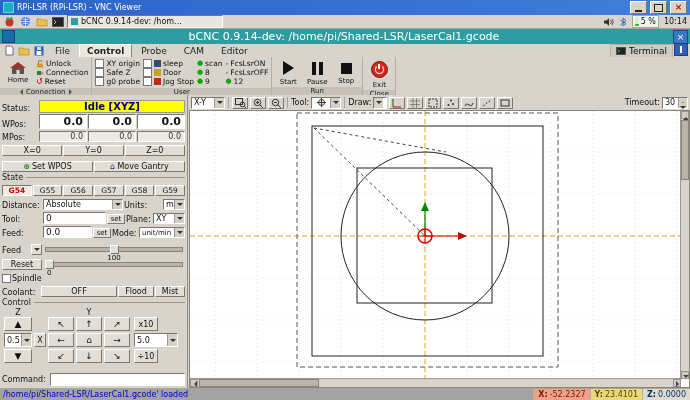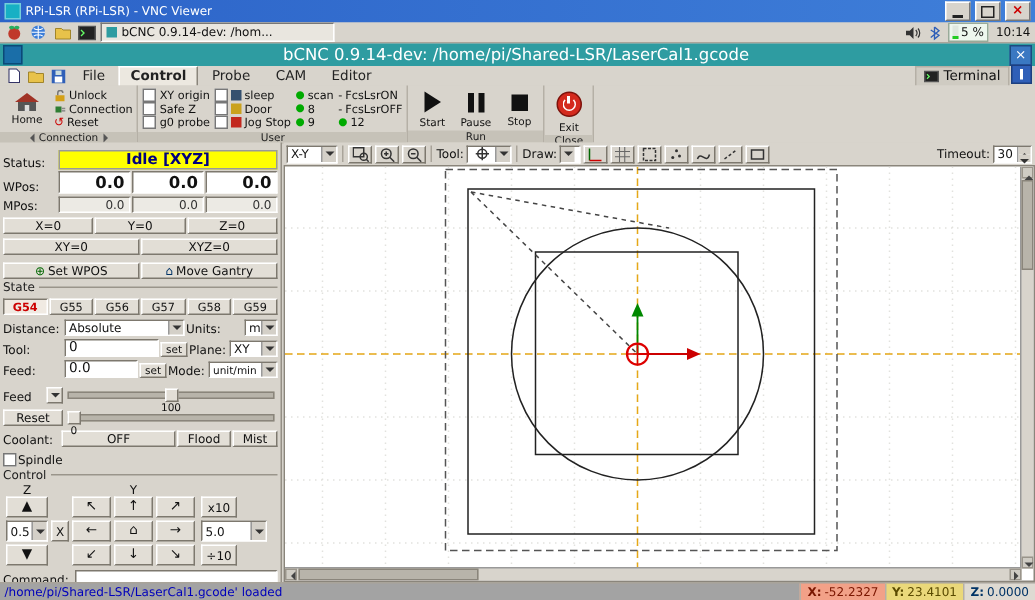--- a/index.html
+++ b/index.html
@@ -377,24 +377,20 @@
       <span class="mcell">0.0</span>
       <span class="mcell">0.0</span>
     </div>
 
     <div class="lrow" style="height:13px;">
       <span class="btn" style="flex:1;">X=0</span>
       <span class="btn" style="flex:1;">Y=0</span>
       <span class="btn" style="flex:1;">Z=0</span>
     </div>
 
-    <div class="lrow" style="height:13px;">
-      <span class="btn" style="flex:1;">XY=0</span>
-      <span class="btn" style="flex:1;">XYZ=0</span>
-    </div>
 
     <div class="lrow" style="height:15px;">
       <span class="btn" style="flex:1;gap:2px;">
         <span style="color:#060;">⊕</span>
         <span>Set WPOS</span>
       </span>
       <span class="btn" style="flex:1;gap:2px;">
         <span style="color:#036;">⌂</span>
         <span>Move Gantry</span>
       </span>
@@ -462,30 +458,30 @@
 
     <div class="lrow" style="height:14px;">
       <span class="btn" style="width:40px;">Reset</span>
       <span class="slider">
         <span class="val" style="text-align:left;padding-left:4px;">0</span>
         <i class="trk"></i>
         <i class="hnd" style="left:2px;"></i>
       </span>
     </div>
 
+    <div class="lrow" style="height:12px;">
+      <i class="cb" style="margin-top:2px;"></i>
+      <span class="lbl">Spindle</span>
+    </div>
+
     <div class="lrow" style="height:13px;">
       <span class="lbl" style="width:38px;">Coolant:</span>
       <span class="btn" style="flex:1;">OFF</span>
       <span class="btn" style="width:36px;">Flood</span>
       <span class="btn" style="width:30px;">Mist</span>
-    </div>
-
-    <div class="lrow" style="height:12px;">
-      <i class="cb" style="margin-top:2px;"></i>
-      <span class="lbl">Spindle</span>
     </div>
 
     <div class="sect">
         <span>Control</span>
       </div>
 
     <div class="jogpad">
       <span class="jh" style="left:2px;width:28px;">Z</span>
       <span class="jh" style="left:46px;width:82px;">Y</span>
       <div class="btn jog" style="left:2px;top:9px;width:28px;">

